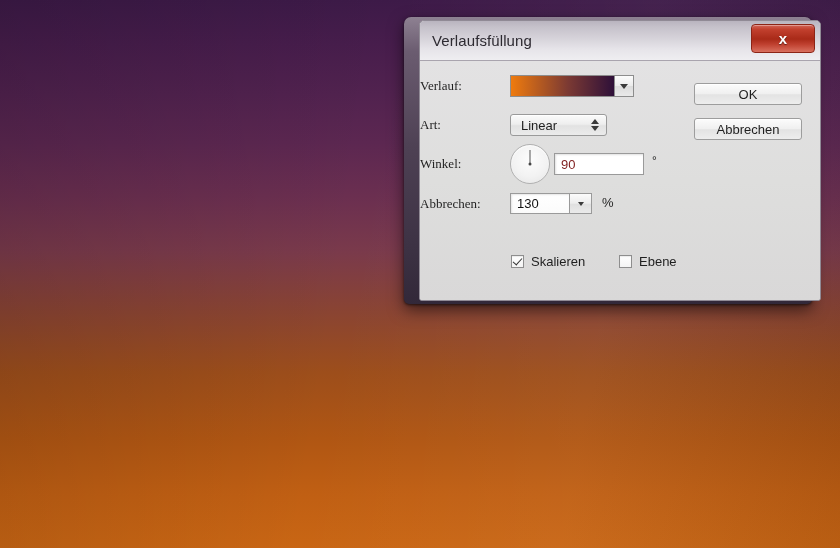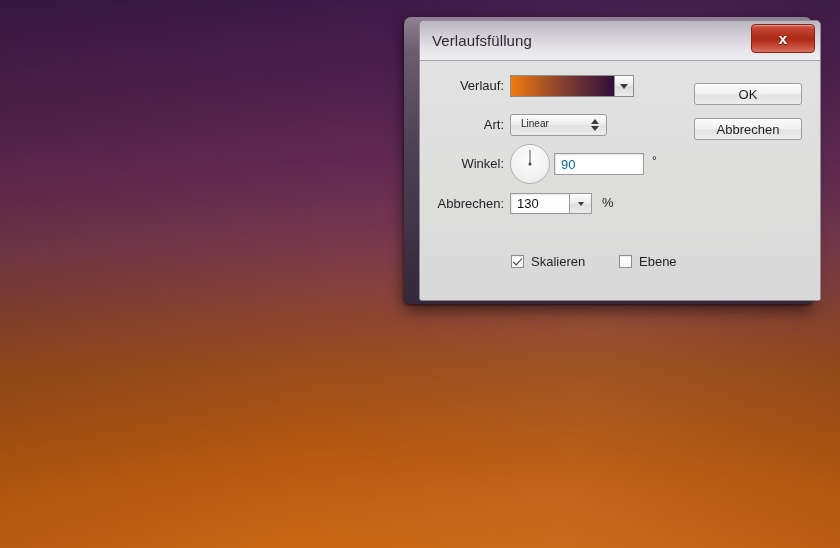--- a/index.html
+++ b/index.html
@@ -106,22 +106,22 @@
   #dialog-body {
     position: relative;
     height: calc(100% - 40px);
     background: linear-gradient(180deg, #e3e2e3 0%, #dededd 50%, #d9d8d8 100%);
   }
 
   .form-label {
     position: absolute;
     font-size: 13px;
     color: #1f1f1f;
-    text-align: right;
     white-space: nowrap;
+    font-family: Liberation Serif, serif;
   }
   #gradient-swatch-wrap {
     position: absolute;
     left: 90px;
     top: 14px;
     width: 124px;
     height: 22px;
     border: 1px solid #8d8d8d;
     box-sizing: border-box;
     background: #fff;
@@ -160,21 +160,21 @@
     border-radius: 3px;
     box-sizing: border-box;
     background: linear-gradient(180deg, #fbfbfb 0%, #eeeeee 46%, #e2e2e2 54%, #ebebeb 100%);
     box-shadow: inset 0 1px 0 #ffffff;
     cursor: pointer;
   }
   #art-select-value {
     position: absolute;
     left: 10px;
     top: 3px;
-    font-size: 10px;
+    font-size: 13px;
     color: #1f1f1f;
     text-align: center;
   }
   #art-select-arrows {
     position: absolute;
     right: 7px;
     top: 4px;
     display: flex;
     flex-direction: column;
     gap: 2px;
@@ -237,21 +237,21 @@
     box-sizing: border-box;
     background: #ffffff;
     box-shadow: inset 1px 1px 2px rgba(0,0,0,0.12);
     cursor: text;
   }
   #angle-input-value {
     position: absolute;
     left: 6px;
     top: 3px;
     font-size: 13px;
-    color: #0369a1;
+    color: #7f1d1d;
   }
   #degree-symbol {
     position: absolute;
     left: 232px;
     top: 93px;
     font-size: 12px;
     color: #1f1f1f;
   }
 
   

